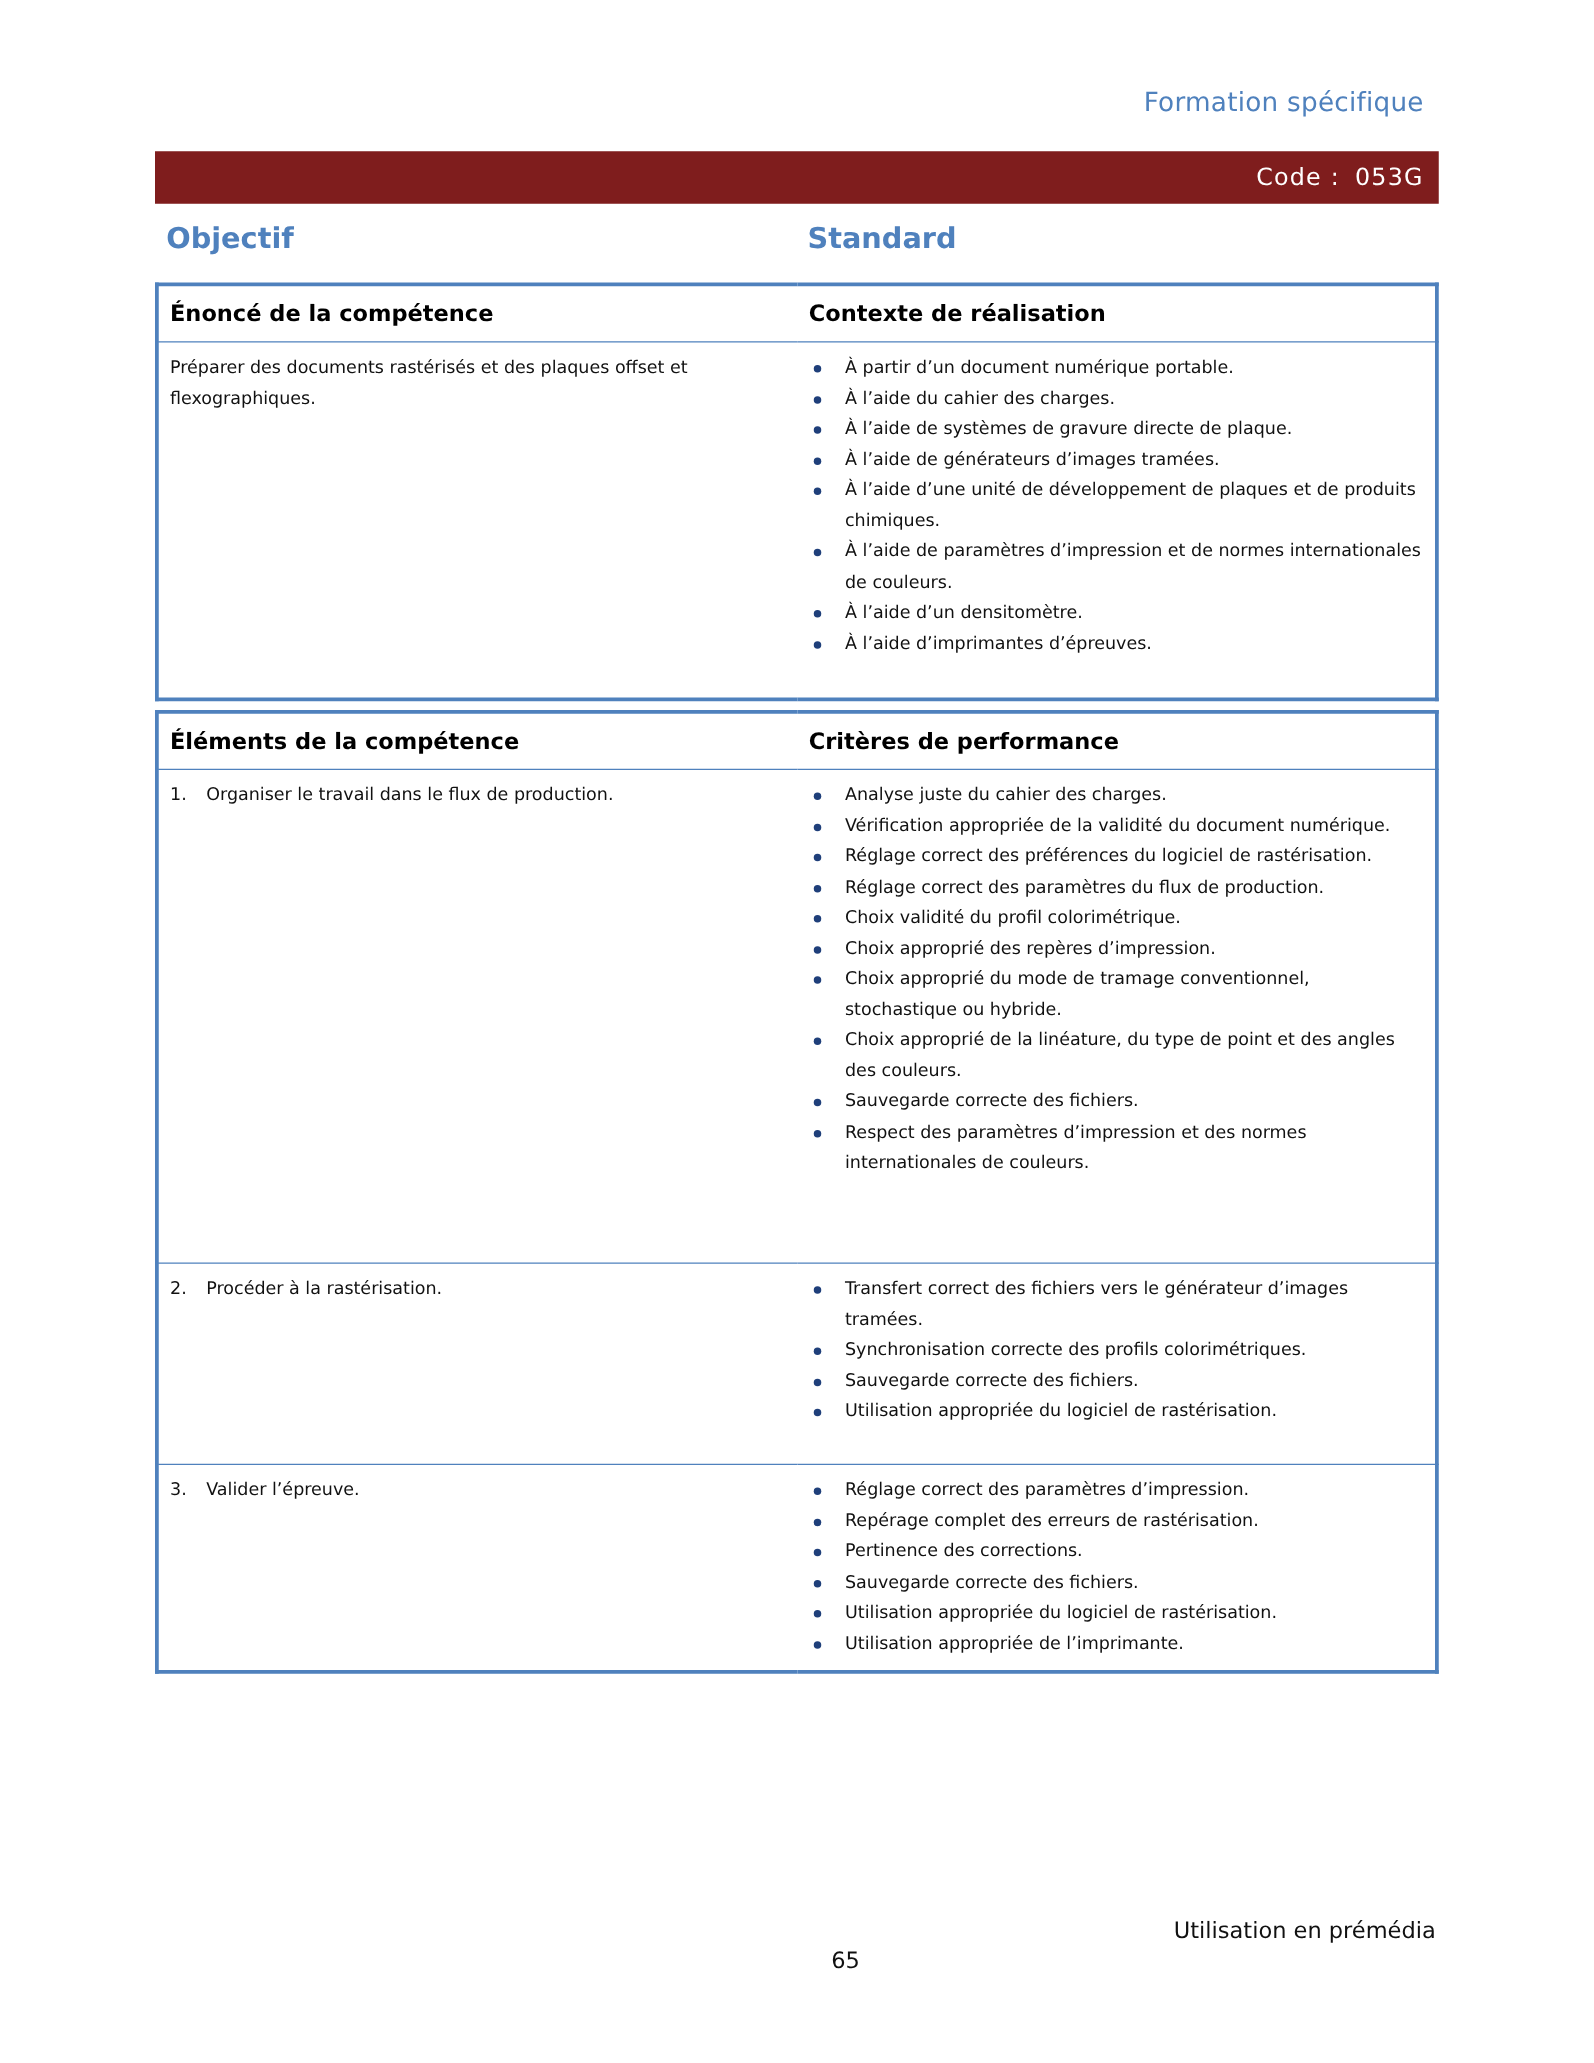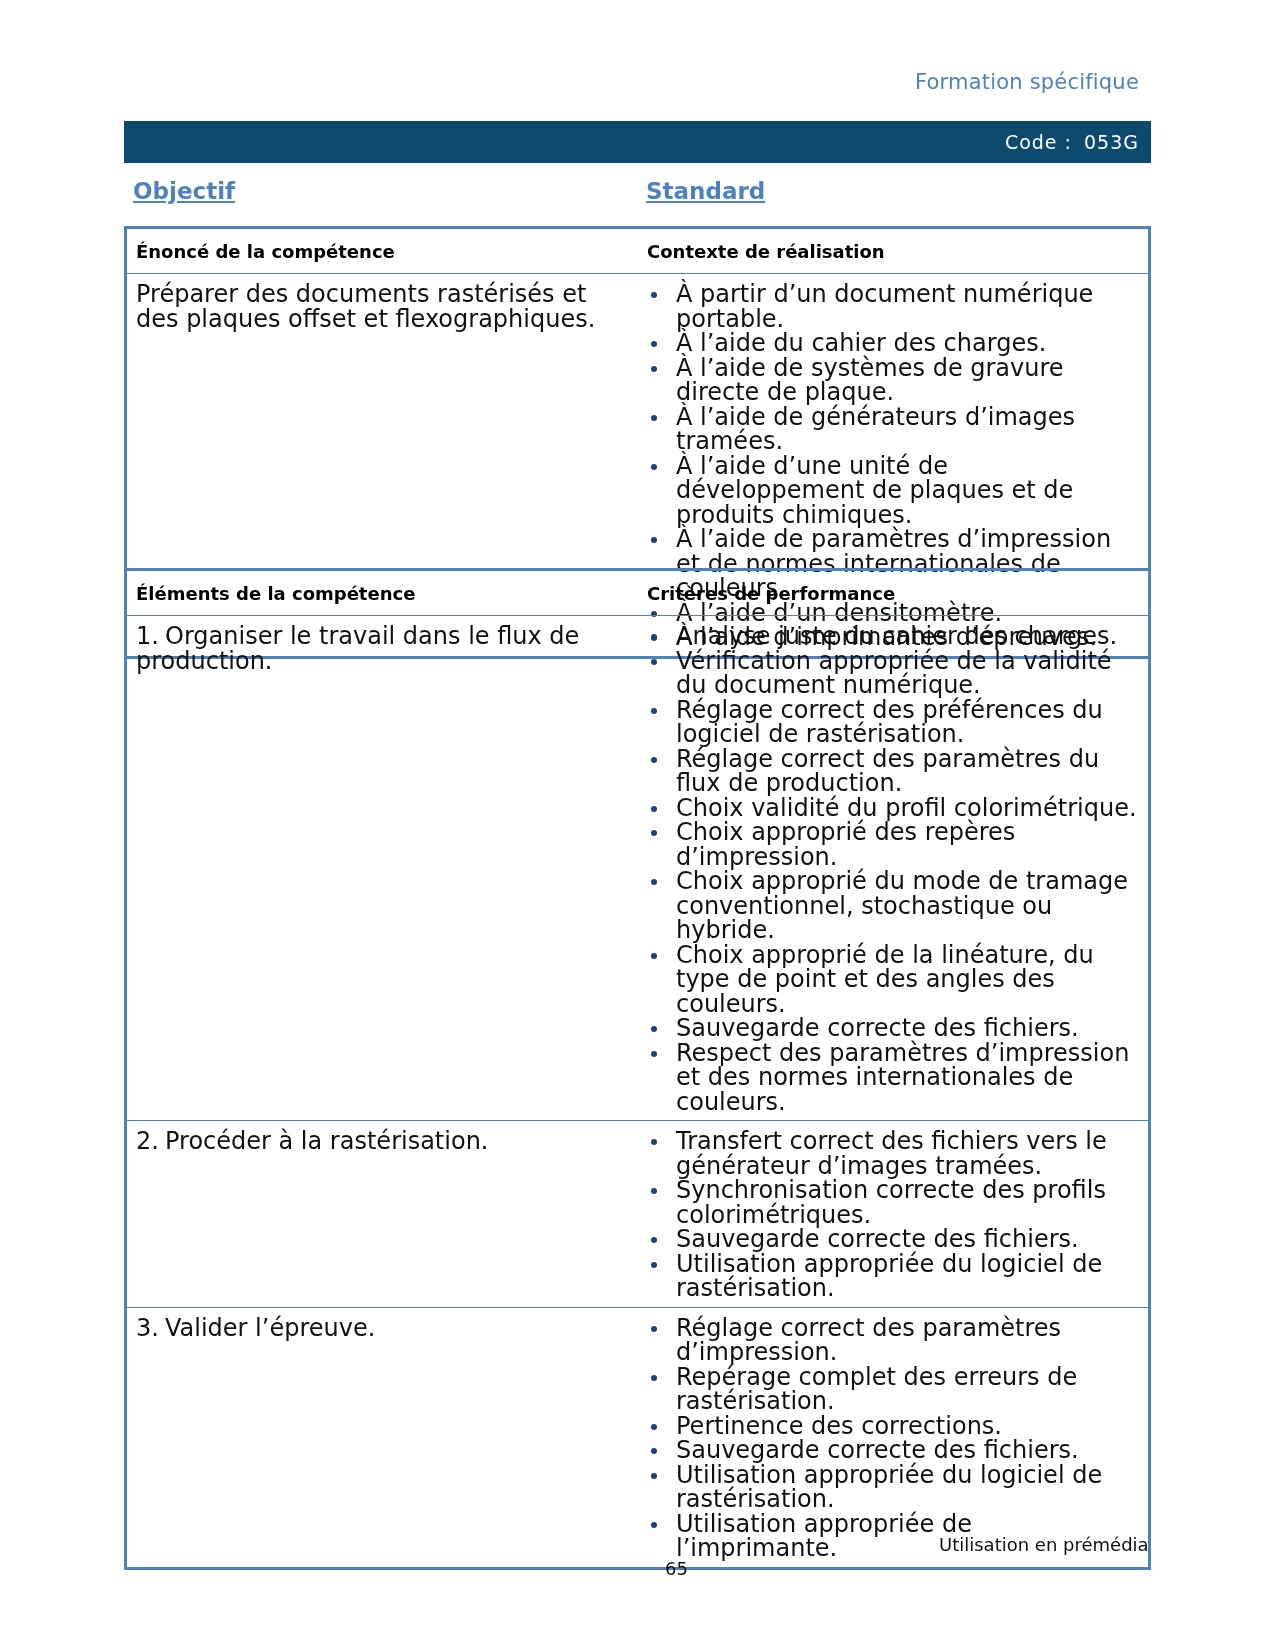--- a/index.html
+++ b/index.html
@@ -1,33 +1,33 @@
 <!DOCTYPE html>
 <html><head>
   <meta charset="utf-8">
   <style>
     html, body { margin: 0; padding: 0; background: #ffffff; }
     body { width: 1275px; height: 1650px; position: relative; overflow: hidden;
            font-family: "DejaVu Sans", "Liberation Sans", sans-serif; color: #111; }
     .top-title { position: absolute; right: 136px; top: 70px; font-size: 21px; color: #4F81BD;
                  letter-spacing: 0.2px; }
     .code-bar { position: absolute; left: 124px; top: 121px; width: 1027px; height: 42px;
-                background: #0c4a6e; color: #ffffff; }
+                background: #7f1d1d; color: #ffffff; }
     .code-bar .code { position: absolute; right: 12px; top: 10px; font-size: 19px; letter-spacing: 1px; }
     .code-bar .code span + span { margin-left: 12px; }
-    .sec-head { position: absolute; top: 178px; font-size: 23px; font-weight: bold; color: #4F81BD; text-decoration: underline; }
+    .sec-head { position: absolute; top: 178px; font-size: 23px; font-weight: bold; color: #4F81BD; }
     .sec-obj { left: 133px; }
     .sec-std { left: 646px; }
     table.comp { position: absolute; left: 124px; width: 1027px; border-collapse: collapse;
                  border: 3px solid #4F81BD; table-layout: fixed; }
     table.comp col.c1 { width: 511px; }
     table.comp col.c2 { width: 510px; }
     table.comp th { text-align: left; font-weight: bold; font-size: 18px; padding: 9px 8px 9px 9px;
                     height: 26px; border-bottom: 1px solid #4F81BD; color: #000; }
-    table.comp td { vertical-align: top; font-size: 24px; line-height: 24.5px; padding: 8px 8px 6px 9px; }
+    table.comp td { vertical-align: top; font-size: 14px; line-height: 24.5px; padding: 8px 8px 6px 9px; }
     table.comp tr.row + tr.row td { border-top: 1.5px solid #4F81BD; }
     .t1 { top: 226px; height: 335px; }
     .t2 { top: 568px; }
     ul.bul { margin: 0; padding: 0; list-style: none; }
     ul.bul li { position: relative; padding-left: 29px; }
     ul.bul li::before { content: ""; position: absolute; left: 4px; top: 10px; width: 6px; height: 6px;
                         border-radius: 50%; background: #1F3F7A; }
     .num { display: inline-block; width: 29px; }
     .footer-right { position: absolute; left: 939px; top: 1534px; font-size: 18px; color: #111; }
     .page-num { position: absolute; left: 625px; top: 1558px; font-size: 18px; color: #111; margin-left: 40px; }

